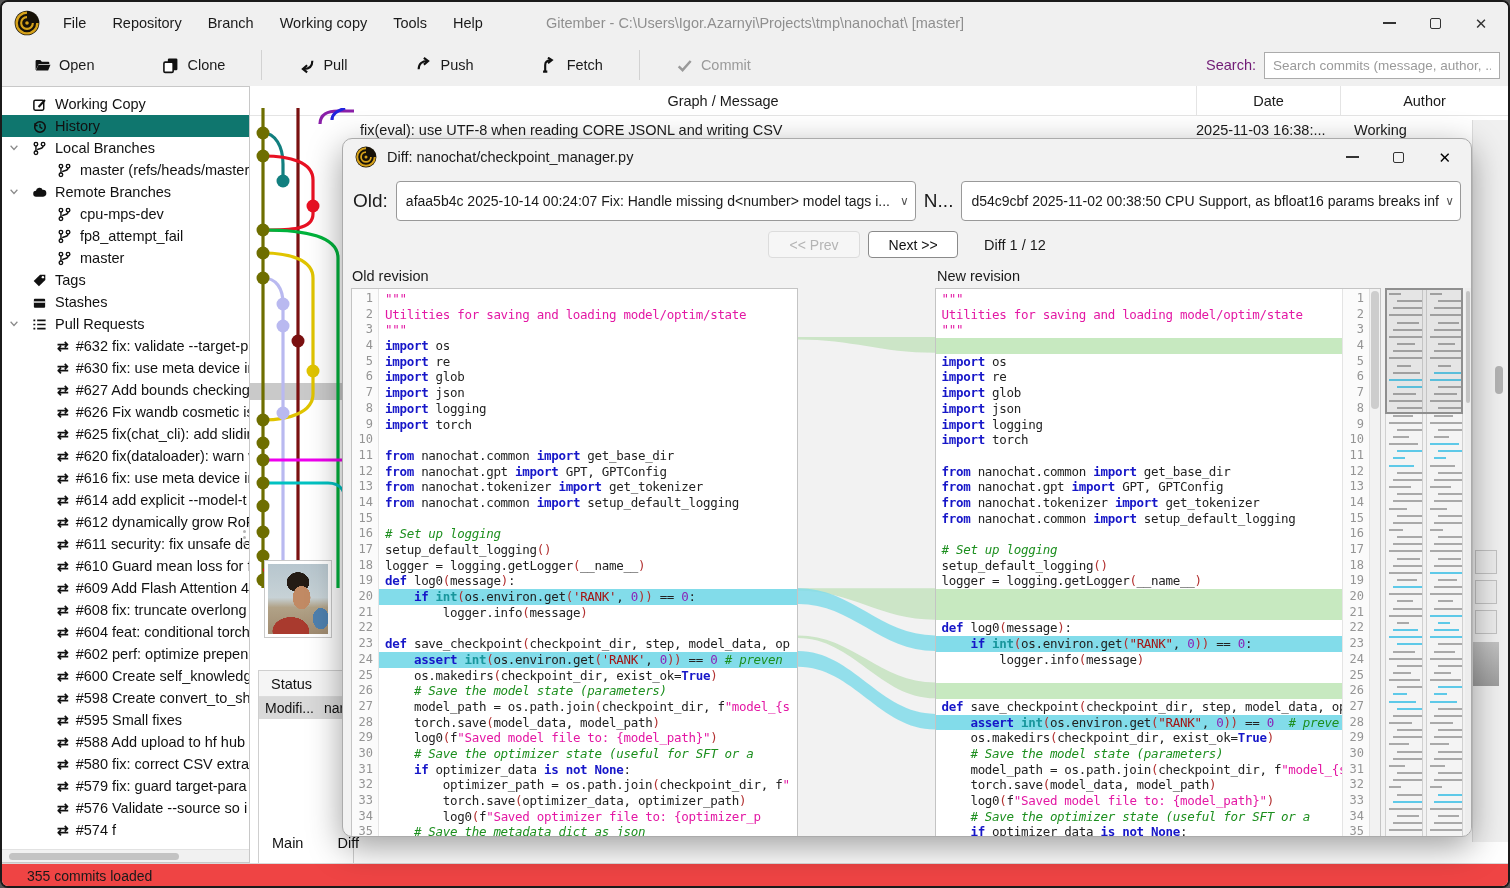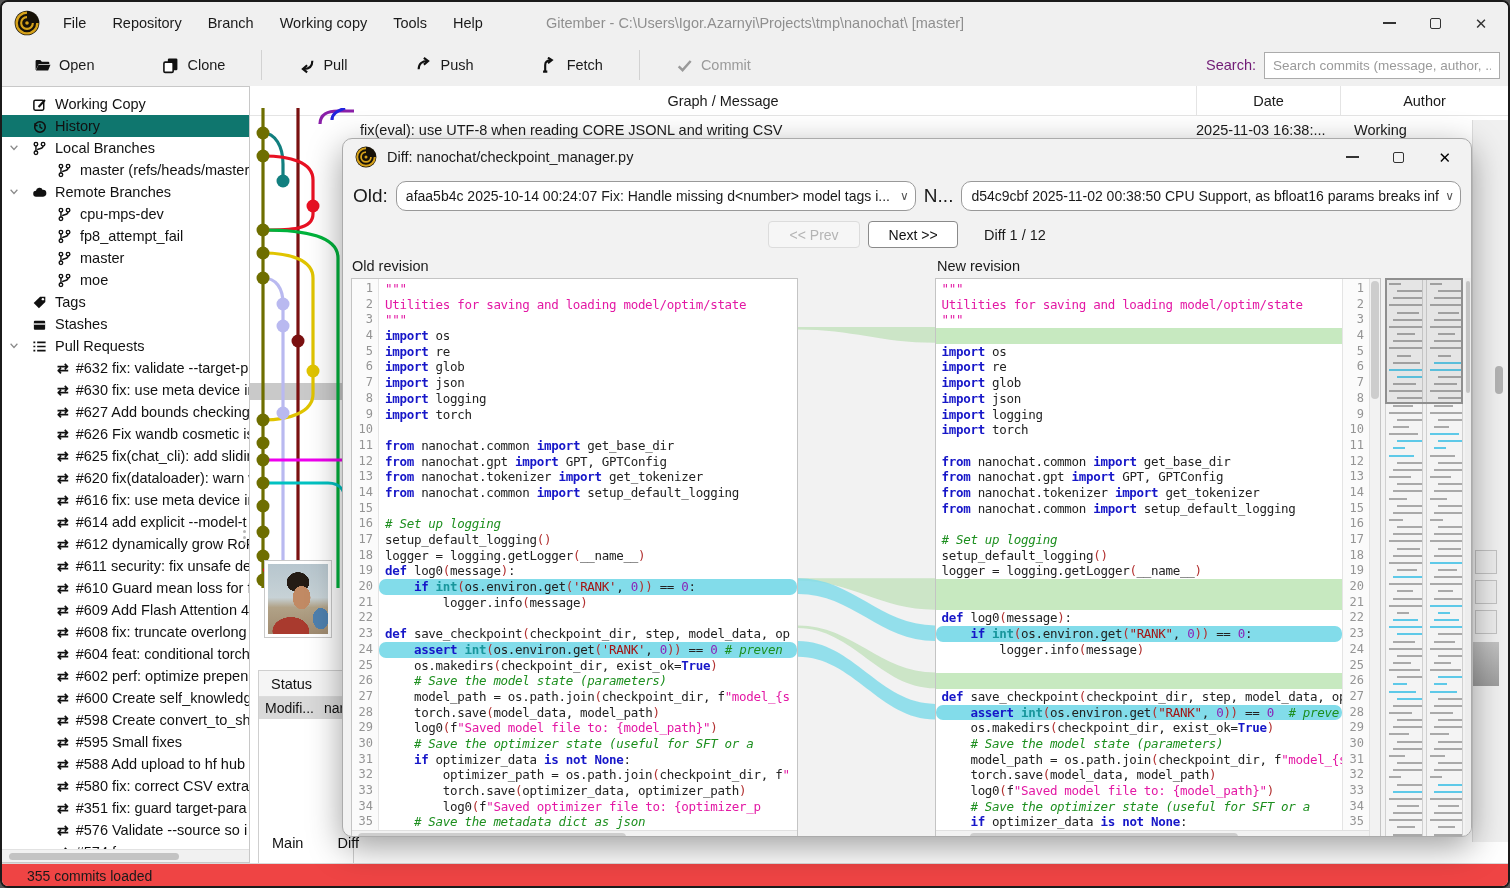--- a/index.html
+++ b/index.html
@@ -87,21 +87,21 @@
 
   
   .dialog { position:absolute; left:340px; top:136px; width:1130px; height:699px; background:#f2f2f2;
             border:1px solid #ababab; border-radius:10px; box-shadow:0 10px 34px rgba(0,0,0,.38); overflow:hidden; }
   .dlg-title { height:36px; display:flex; align-items:center; padding-left:10px; position:relative; }
   .dlg-title .logo { width:22px; height:22px; margin-right:10px; }
   .dlg-title-text { font-size:14.5px; color:#1a1a1a; }
   .dlg-controls { position:absolute; right:12px; top:0; height:36px; display:flex; align-items:center; gap:34px; padding-right:8px; }
   .dlg-combos { display:flex; align-items:center; padding:6px 10px 0 10px; gap:8px; }
   .combo-label { font-size:19px; color:#1a1a1a; flex:0 0 auto; }
-  .combo { height:30px; background:#fff; border:1px solid #999; border-radius:10px; display:flex; align-items:center;
+  .combo { height:40px; background:#fff; border:1px solid #999; border-radius:4px; display:flex; align-items:center;
            font-size:14px; color:#1a1a1a; padding:0 6px 0 9px; overflow:hidden; }
   .combo-old { width:520px; } .combo-new { flex:1; }
   .combo-text { flex:1; white-space:nowrap; overflow:hidden; }
   .combo-chev { color:#555; font-size:12px; margin-left:6px; flex:0 0 auto; }
   .dlg-nav { display:flex; align-items:center; justify-content:center; gap:8px; padding:10px 0 8px 0; position:relative; }
   .btn { height:27px; border-radius:4px; font-size:14px; display:flex; align-items:center; justify-content:center; font-family:"Liberation Sans",sans-serif; }
   .btn-prev { width:92px; background:#f6f6f6; border:1px solid #dcdcdc; color:#b4b4b4; }
   .btn-next { width:90px; background:#fff; border:1px solid #8a8a8a; color:#111; }
   .diff-counter { font-size:14.5px; color:#1a1a1a; margin-left:18px; }
   .rev-labels { display:flex; font-size:14.5px; color:#1a1a1a; padding:2px 0 4px 9px; }
@@ -109,21 +109,21 @@
 
   .panes { display:flex; padding-left:8px; height:566px; }
   .pane { position:relative; background:#fff; border:1px solid #c4c4c4; height:100%; overflow:hidden; display:flex; }
   .pane-old { width:448px; } .pane-new { width:448px; }
   .connector { width:137px; height:100%; flex:0 0 auto; }
   .gutter { width:27px; background:#fbfbfb; color:#949494; font-family:"DejaVu Sans Mono",monospace; font-size:12px; text-align:right; padding:2px 5px 0 0; flex:0 0 auto; }
   .gutter.gl { border-right:1px solid #e4e4e4; } .gutter.gr { border-left:1px solid #e4e4e4; }
   .gutter div { height:15.7px; line-height:15.7px; }
   .code { flex:1; padding-top:2px; overflow:hidden; font-family:"DejaVu Sans Mono",monospace; font-size:12.5px; }
   .code-line { height:15.7px; line-height:15.7px; white-space:pre; padding-left:6px; letter-spacing:-0.3px; }
-  .hl-c { background:#82dcea;border-radius:7px; } .hl-g { background:#c7e9c0; }
+  .hl-c { background:#82dcea; } .hl-g { background:#c7e9c0; }
   .tk-k { color:#1616c8; font-weight:bold; } .tk-s { color:#e318a4; } .tk-m { color:#a31515; }
   .tk-c { color:#1d8f1f; font-style:italic; } .tk-b { color:#18969c; font-weight:bold; }
   .tk-n { color:#8a24b8; } .tk-p { color:#222; } .tk-r { color:#b23030; }
   .pane-hscroll { position:absolute; left:0; right:0; bottom:0; height:13px; background:#f2f2f2; border-top:1px solid #e0e0e0; }
   .pane-hthumb { position:absolute; top:2px; height:8px; border-radius:4px; background:#cdcdcd; }
   .vscroll { width:11px; background:#f2f2f2; border-left:1px solid #e0e0e0; position:relative; flex:0 0 auto; }
   .vthumb { position:absolute; left:1px; top:2px; width:8px; height:118px; border-radius:4px; background:#cdcdcd; }
 
   .minimap { width:78px; height:100%; margin-left:4px; position:relative; display:flex; gap:3px; flex:0 0 auto; }
   .mm-col { flex:1; background:#f4f4f4; border:1px solid #d0d0d0; position:relative; overflow:hidden; }
@@ -283,29 +283,20 @@
           </div>
           <div class="side-row ind2">
             <svg class="side-icon" viewBox="0 0 16 16">
               <circle cx="4.2" cy="3.4" r="1.9" fill="none" stroke="#111" stroke-width="1.5"></circle>
               <circle cx="11.8" cy="3.4" r="1.9" fill="none" stroke="#111" stroke-width="1.5"></circle>
               <circle cx="4.2" cy="12.6" r="1.9" fill="none" stroke="#111" stroke-width="1.5"></circle>
               <path d="M4.2 5.3 V10.7 M11.8 5.3 C11.8 8.6 7.5 7.8 5.6 9.3" stroke="#111" stroke-width="1.5" fill="none"></path>
             </svg>
             <span>master</span>
           </div>
-          <div class="side-row ind2">
-            <svg class="side-icon" viewBox="0 0 16 16">
-              <circle cx="4.2" cy="3.4" r="1.9" fill="none" stroke="#111" stroke-width="1.5"></circle>
-              <circle cx="11.8" cy="3.4" r="1.9" fill="none" stroke="#111" stroke-width="1.5"></circle>
-              <circle cx="4.2" cy="12.6" r="1.9" fill="none" stroke="#111" stroke-width="1.5"></circle>
-              <path d="M4.2 5.3 V10.7 M11.8 5.3 C11.8 8.6 7.5 7.8 5.6 9.3" stroke="#111" stroke-width="1.5" fill="none"></path>
-            </svg>
-            <span>moe</span>
-          </div>
           <div class="side-row ind1">
             <svg class="side-icon" viewBox="0 0 16 16">
               <path d="M1.8 8.6 L8.6 1.8 H14.2 V7.4 L7.4 14.2 Z" fill="#111"></path>
               <circle cx="11.6" cy="4.4" r="1.3" fill="#fff"></circle>
             </svg>
             <span>Tags</span>
           </div>
           <div class="side-row ind1">
             <svg class="side-icon" viewBox="0 0 16 16">
               <rect x="2" y="4" width="12" height="9.5" rx="1" fill="#111"></rect>
@@ -398,21 +389,21 @@
           <div class="side-row ind2">
             <span class="pr-glyph">⇄</span>
             <span>#588 Add upload to hf hub</span>
           </div>
           <div class="side-row ind2">
             <span class="pr-glyph">⇄</span>
             <span>#580 fix: correct CSV extrac</span>
           </div>
           <div class="side-row ind2">
             <span class="pr-glyph">⇄</span>
-            <span>#351 fix: guard target-para</span>
+            <span>#579 fix: guard target-para</span>
           </div>
           <div class="side-row ind2">
             <span class="pr-glyph">⇄</span>
             <span>#576 Validate --source so i</span>
           </div>
           <div class="side-row ind2">
             <span class="pr-glyph">⇄</span>
             <span>#574 f</span>
           </div>
         </div>

